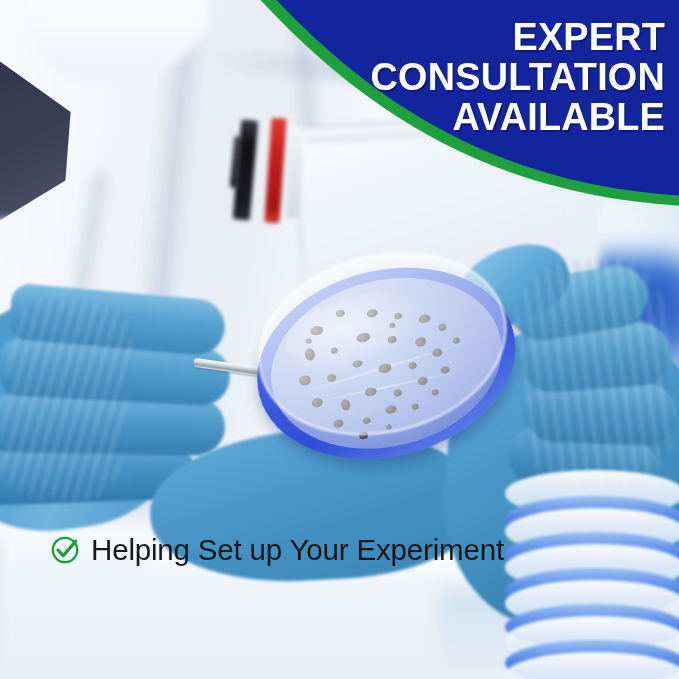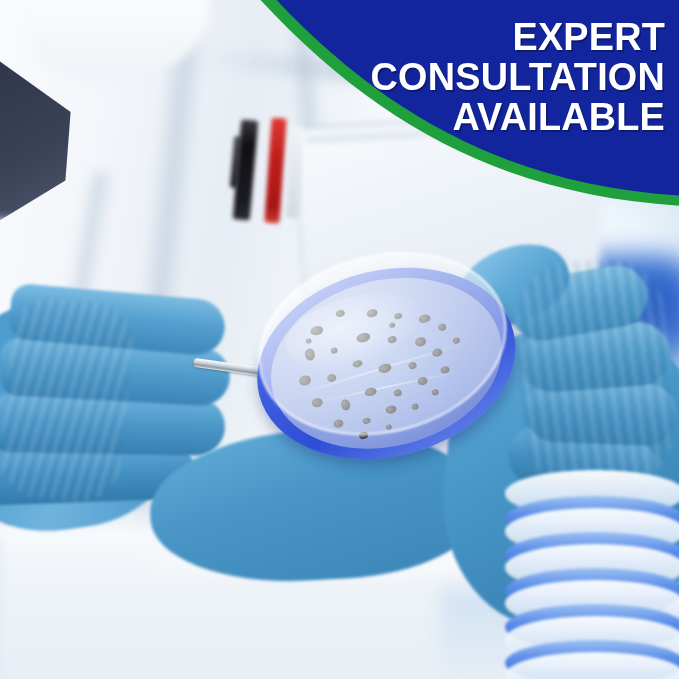--- a/index.html
+++ b/index.html
@@ -501,16 +501,25 @@
       <span class="ln">EXPERT</span>
       <span class="ln">CONSULTATION</span>
       <span class="ln">AVAILABLE</span>
     </div>
   </div>
 
   <div class="bullets">
 
 
 
+    <div class="bullet">
+      <span class="check-icon">
+        <svg viewBox="0 0 32 32">
+          <circle cx="16" cy="16" r="13" fill="none" stroke="#1B9E3E" stroke-width="2.4"></circle>
+          <path d="M8.5 16.2 L14.2 22 L27.5 6.5" fill="none" stroke="#1B9E3E" stroke-width="3.4" stroke-linecap="round" stroke-linejoin="round"></path>
+        </svg>
+      </span>
+      <span class="bullet-label">Helping Set up Your Experiment</span>
+    </div>
 
   </div>
 
 </div>
 
 </body></html>

